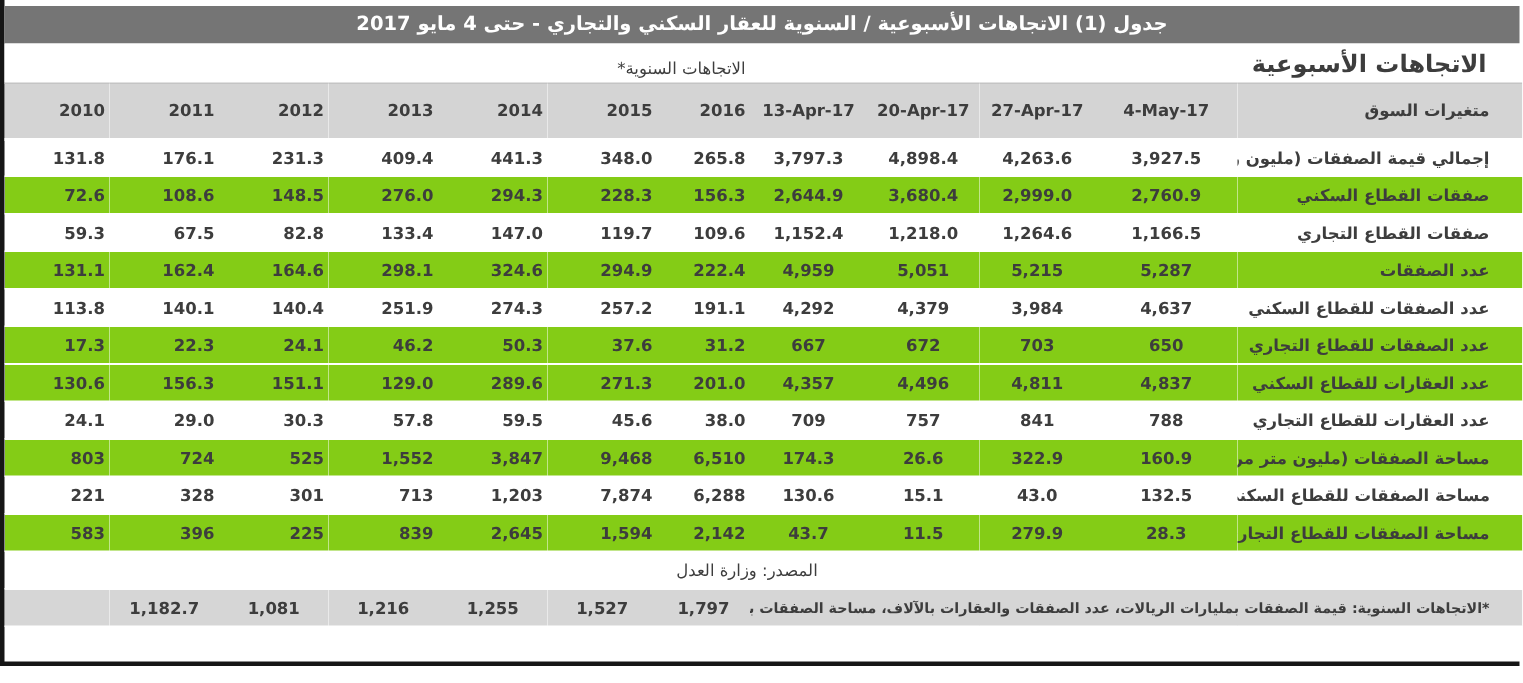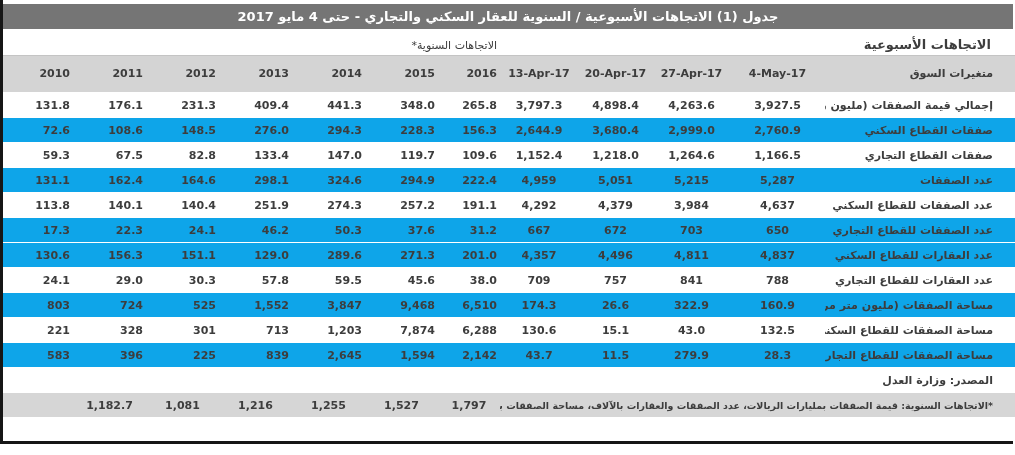--- a/index.html
+++ b/index.html
@@ -7,37 +7,37 @@
     position:relative;width:1015px;height:455px;background:#ffffff;overflow:hidden;
     font-family:"DejaVu Sans","Liberation Sans",sans-serif;color:#3d3d3d;
   }
   .frame-left{position:absolute;left:0;top:0;width:3px;height:444px;background:#161616;}
   .frame-bottom{position:absolute;left:0;top:441px;width:1013px;height:3px;background:#161616;}
   .titlebar{
     position:absolute;left:3px;top:4px;width:1010px;height:25px;background:#757575;
     color:#ffffff;font-weight:bold;font-size:13px;line-height:25px;text-align:center;direction:rtl;
   }
   .section-row{position:absolute;left:3px;top:29px;width:1012px;height:26px;background:#ffffff;}
-  .sec-weekly{position:absolute;right:24px;bottom:3px;font-size:13px;font-weight:bold;direction:rtl;}
+  .sec-weekly{position:absolute;right:24px;bottom:3px;font-size:16px;font-weight:bold;direction:rtl;}
   .sec-annual{position:absolute;right:518px;bottom:3px;font-size:11px;font-weight:normal;direction:rtl;}
   table.main{
     position:absolute;left:3px;top:55px;width:1012px;border-collapse:collapse;table-layout:fixed;
     font-size:11px;font-weight:bold;color:#3d3d3d;
   }
   table.main thead tr{height:37px;background:#d4d4d4;border-top:1px solid #c4c4c4;border-bottom:2px solid #ffffff;}
   table.main tbody tr{height:25px;border-bottom:1px solid #ffffff;}
-  table.main tbody tr.stripe{background:#0ea5e9;}
+  table.main tbody tr.stripe{background:#84cc16;}
   table.main tbody tr.plain{background:#ffffff;}
   td,th{padding:0;margin:0;white-space:nowrap;overflow:hidden;}
   .c-annual{text-align:right;padding-right:3px;}
   .c-weekly{text-align:center;}
   .c-label{direction:rtl;text-align:right;padding-right:22px;}
   .row-source td{background:#ffffff;}
   tr.row-source{height:20px;}
-  .source-cell{direction:rtl;text-align:right;padding-right:22px;font-weight:bold;}
+  .source-cell{direction:rtl;text-align:center;padding-right:22px;font-weight:normal;}
   tr.row-footnote{height:25px;background:#d6d6d6;}
   .fn-num{text-align:center;font-weight:bold;}
   .fn-text{direction:rtl;text-align:right;padding-right:22px;font-size:9.5px;font-weight:bold;}
 </style>
 </head>
 <body>
 
 <div class="page">
   <div class="frame-left"></div>
   <div class="frame-bottom"></div>

